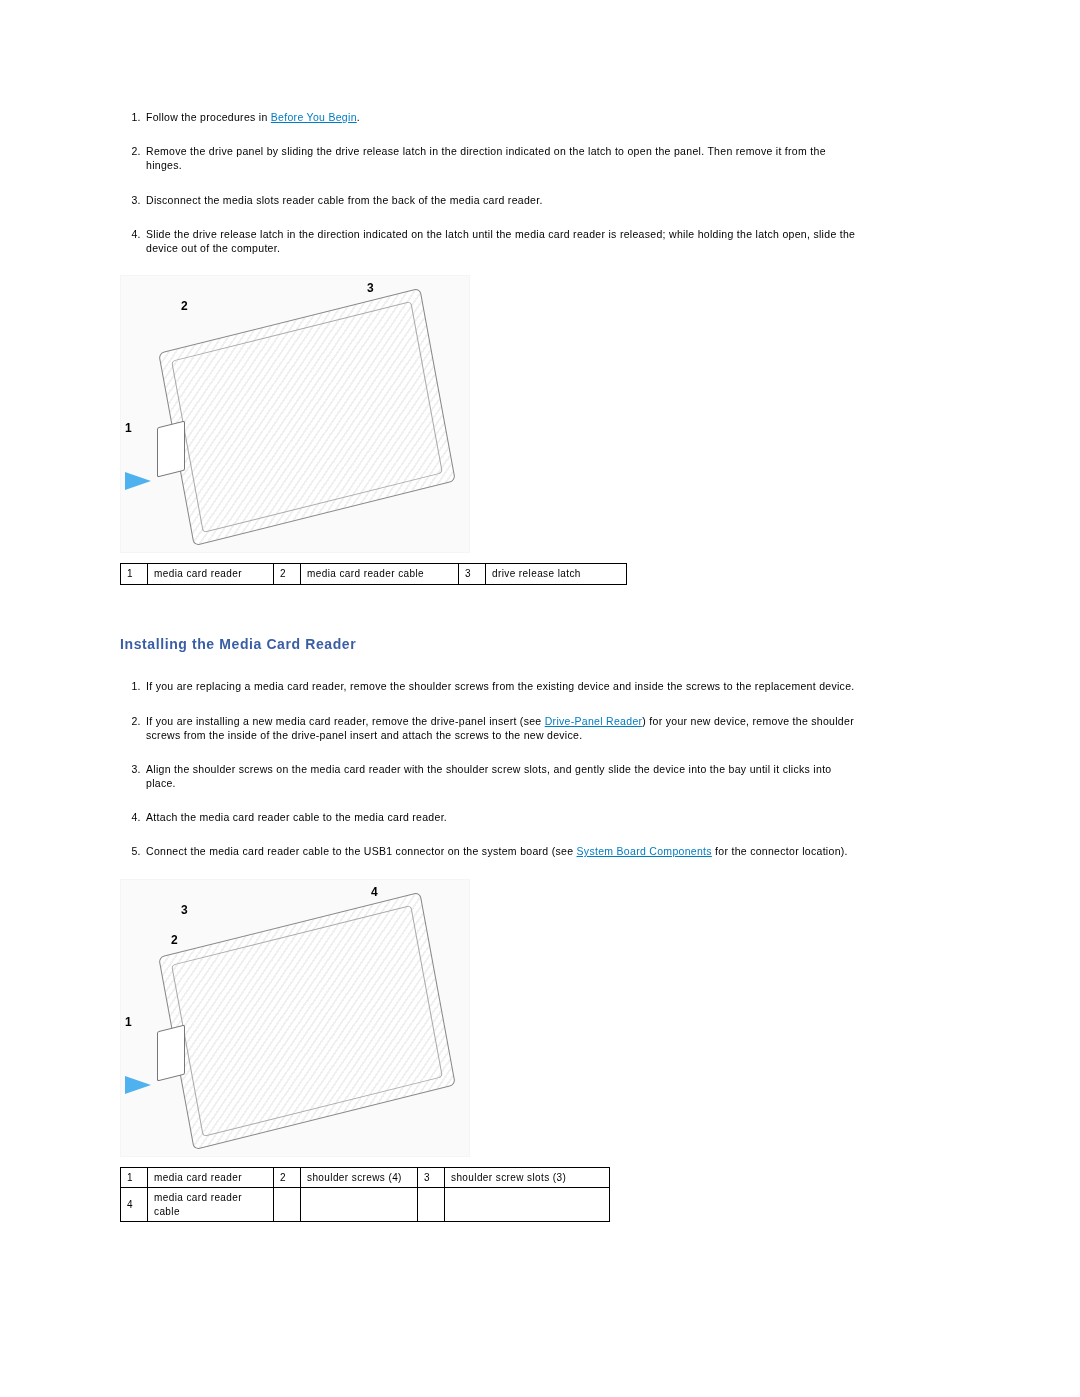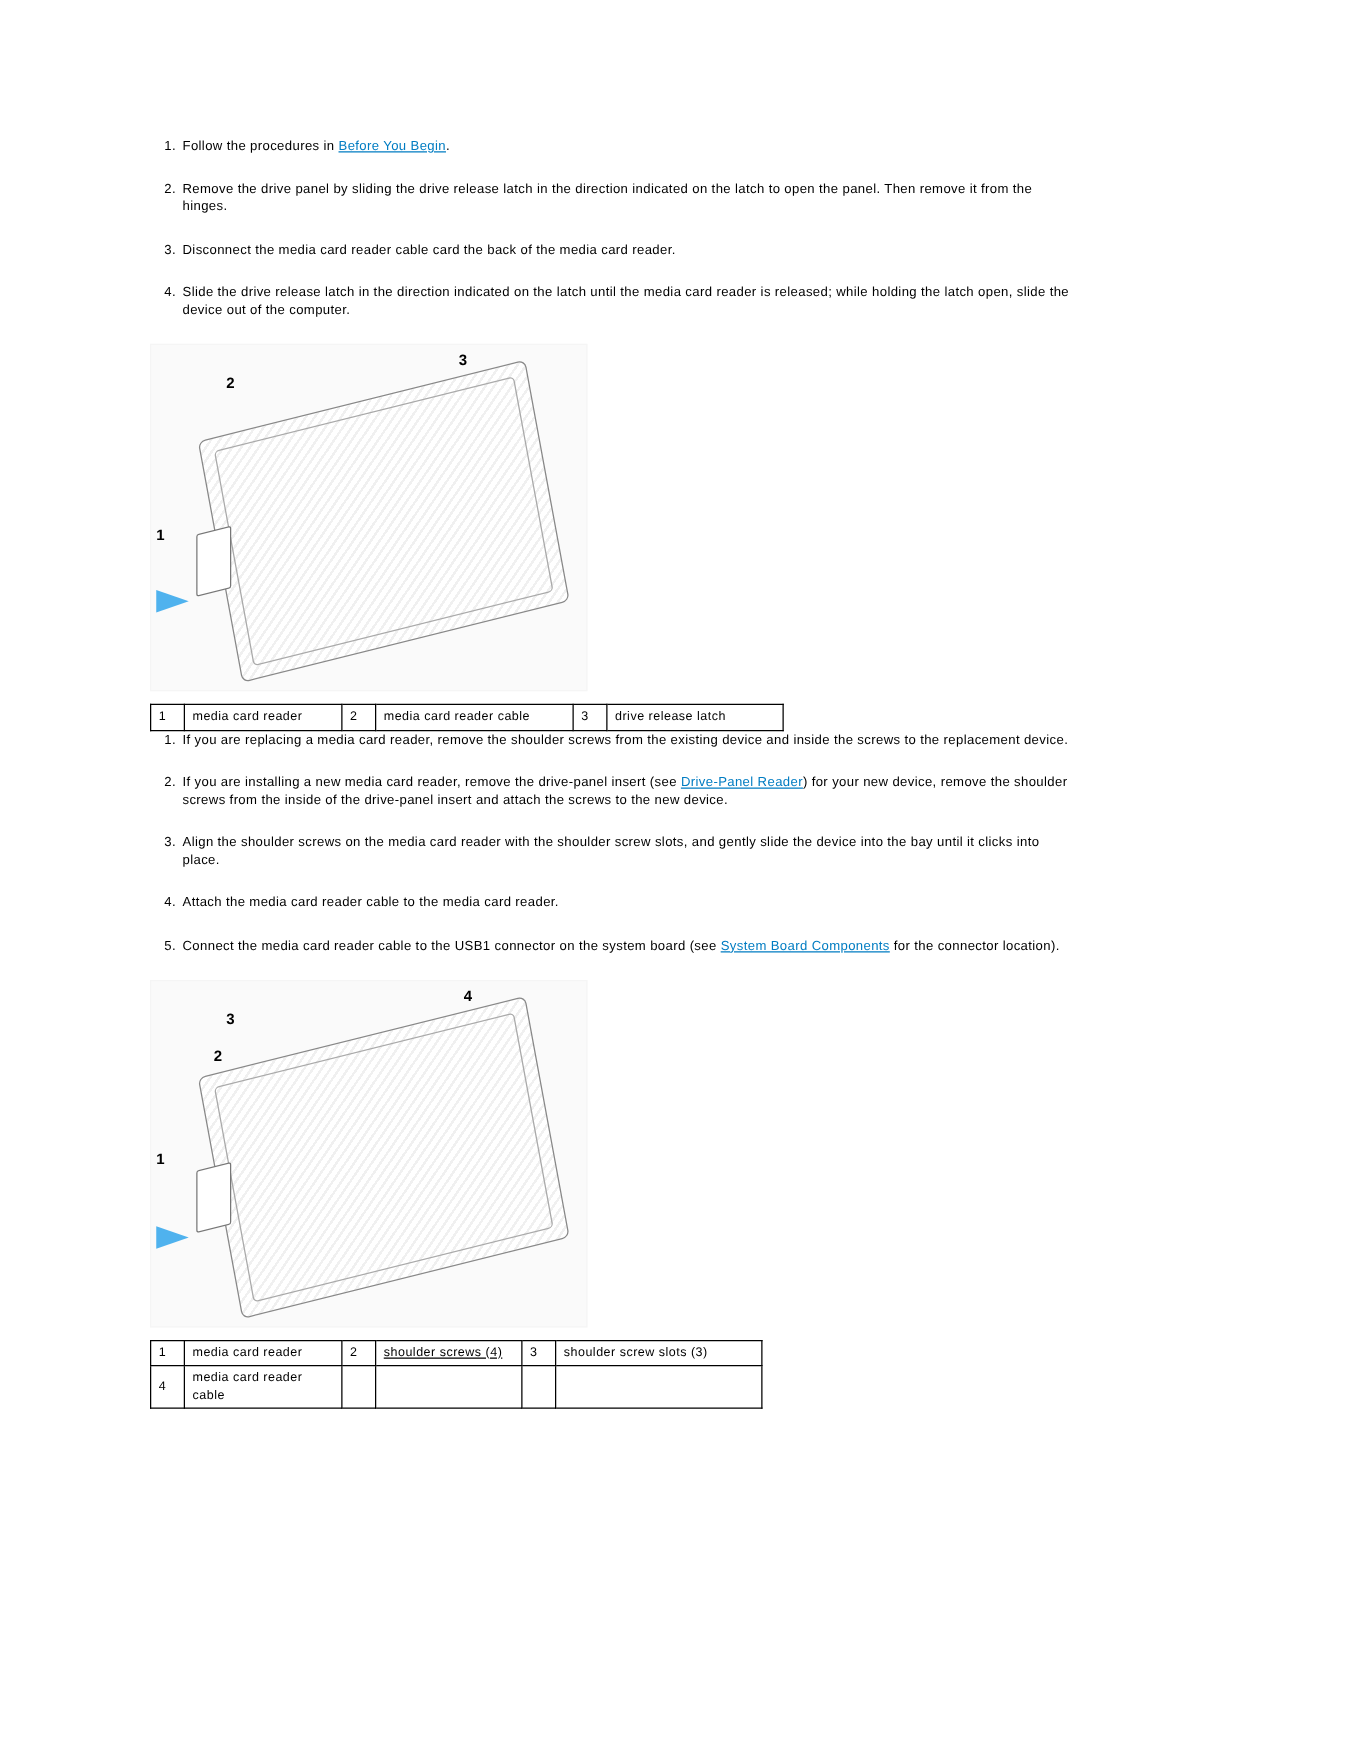--- a/index.html
+++ b/index.html
@@ -57,21 +57,21 @@
     border: 1px solid #000;
     padding: 3px 6px;
     font-size: 10px;
     letter-spacing: 0.4px;
     vertical-align: middle;
   }
   table.legend td.num { width: 14px; text-align: left; }
   table.legend td.cellA { width: 113px; margin-left: 45px; }
   table.legend td.cellB { width: 145px; }
   table.legend td.cellC { width: 128px; }
-  table.legend td.cellB2 { width: 104px; text-decoration: underline; }
+  table.legend td.cellB2 { width: 104px; }
   table.legend td.cellC2 { width: 152px; }
 
   
   .chassis {
     position: absolute;
     left: 55px; top: 40px;
     width: 260px; height: 200px;
     transform: skewY(-14deg) skewX(10deg);
     border: 1px solid #888;
     background:
@@ -127,21 +127,21 @@
 <div class="page">
 
   <ol class="steps">
     <li>
       <span>Follow the procedures in </span><a href="#" class="doclink">Before You Begin</a><span>.</span>
     </li>
     <li>
       <span>Remove the drive panel by sliding the drive release latch in the direction indicated on the latch to open the panel. Then remove it from the hinges.</span>
     </li>
     <li>
-      <span>Disconnect the media card reader cable card the back of the media card reader.</span>
+      <span>Disconnect the media slots reader cable from the back of the media card reader.</span>
     </li>
     <li>
       <span>Slide the drive release latch in the direction indicated on the latch until the media card reader is released; while holding the latch open, slide the device out of the computer.</span>
     </li>
   </ol>
 
   <div class="figure f1">
     <div class="chassis"></div>
     <div class="peg"></div>
     <div class="arrow-blue"></div>
@@ -156,20 +156,21 @@
       <td class="num">1</td>
       <td class="cellA">media card reader</td>
       <td class="num">2</td>
       <td class="cellB">media card reader cable</td>
       <td class="num">3</td>
       <td class="cellC">drive release latch</td>
     </tr>
   </tbody>
     </table>
 
+  <div class="section-title">Installing the Media Card Reader</div>
 
   <ol class="steps">
     <li>
       <span>If you are replacing a media card reader, remove the shoulder screws from the existing device and inside the screws to the replacement device.</span>
     </li>
     <li>
       <span>If you are installing a new media card reader, remove the drive-panel insert (see </span><a href="#" class="doclink">Drive-Panel Reader</a><span>) for your new device, remove the shoulder screws from the inside of the drive-panel insert and attach the screws to the new device.</span>
     </li>
     <li>
       <span>Align the shoulder screws on the media card reader with the shoulder screw slots, and gently slide the device into the bay until it clicks into place.</span>

